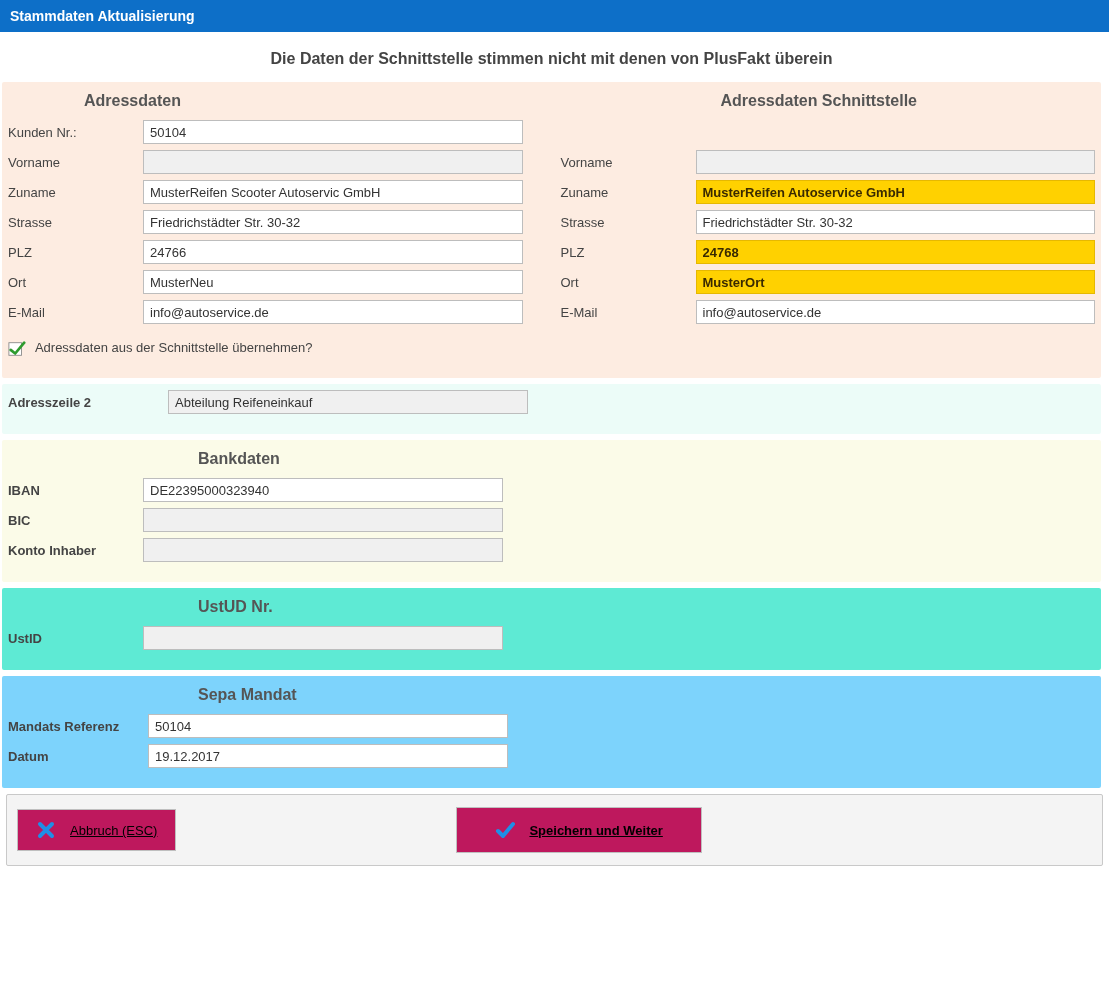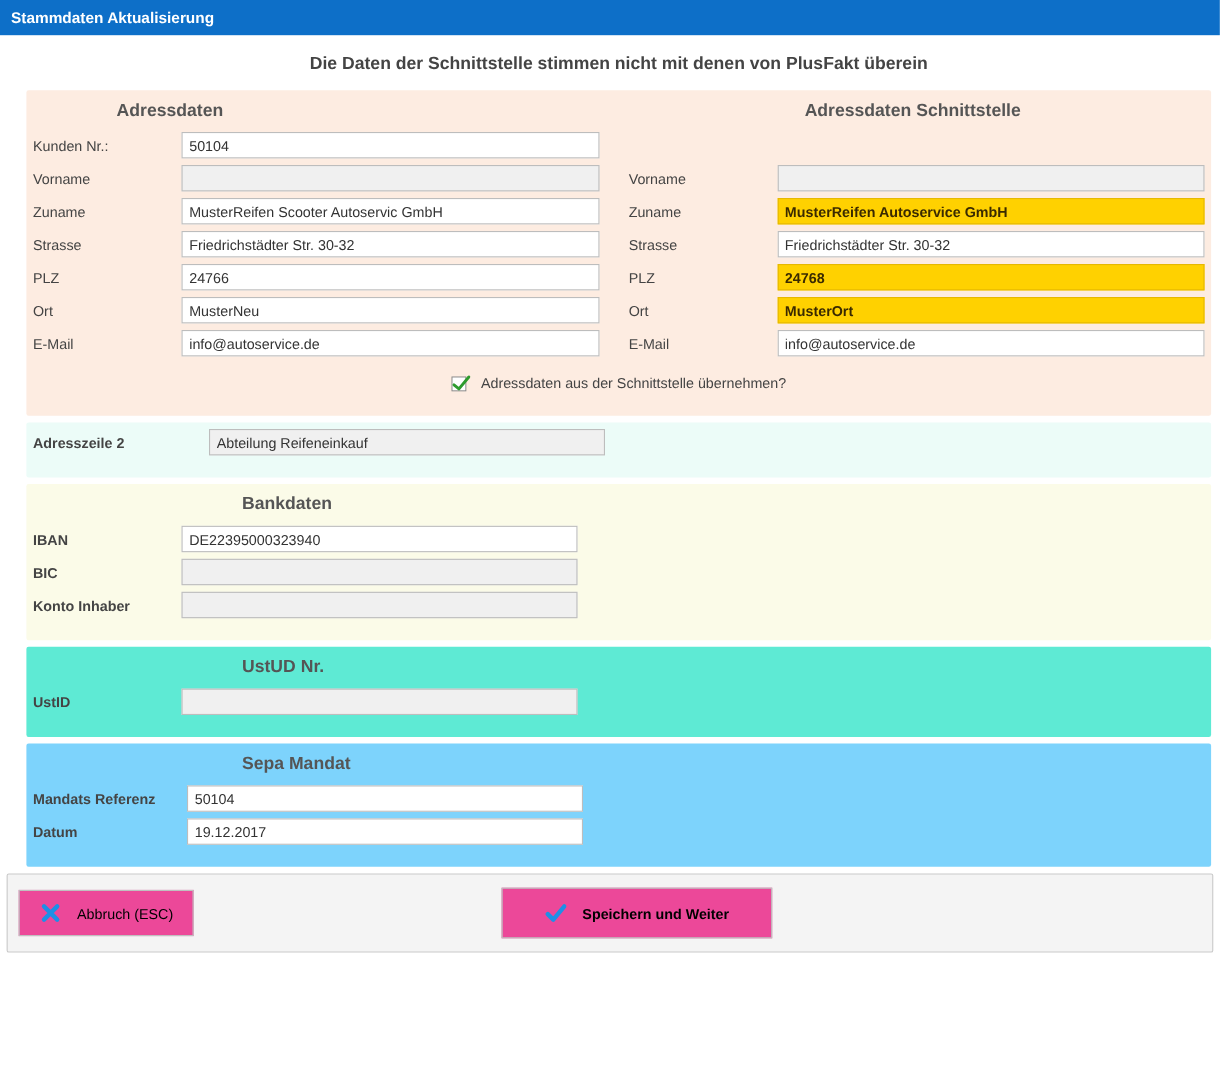--- a/index.html
+++ b/index.html
@@ -10,21 +10,21 @@
     color: #333;
     width: 1109px;
   }
   .titlebar {
     background: #0d6fc8;
     color: #fff;
     font-weight: bold;
     padding: 8px 10px;
     font-size: 14px;
   }
-  .content { padding: 6px 6px 0 22px; }
+  .content { padding: 6px 6px 0 0; }
   .mismatch {
     text-align: center;
     font-size: 16px;
     font-weight: bold;
     color: #444;
     padding: 12px 0 8px 0;
   }
   .section {
     border-radius: 2px;
     margin: 6px 2px;
@@ -71,21 +71,21 @@
     border: 1px solid #e6b800;
     font-weight: bold;
     color: #3a2a00;
   }
   .col-left .fld-input { max-width: 380px; }
   .col-right .fld-input { max-width: 430px; }
   .address-col .section-heading { text-align: left; margin-left: 76px; }
   .col-right .section-heading { margin-left: 160px; }
   .half-input { max-width: 360px !important; }
   .checkbox-row {
-    text-align: center;
+    text-align: left;
     padding: 10px 0 6px 0;
     color: #444;
   }
   .chk-icon {
     display: inline-block;
     width: 18px; height: 18px;
     vertical-align: middle;
     margin-right: 6px;
   }
   .footer {
@@ -95,26 +95,27 @@
     padding: 12px 10px;
     background: #f4f4f4;
     display: flex;
     align-items: center;
     gap: 280px;
   }
   .btn {
     display: inline-flex;
     align-items: center;
     border: 1px solid #bfbfbf;
-    background: #ec4899;
+    background: #be185d;
     padding: 10px 18px;
     font: inherit;
     cursor: pointer;
     gap: 14px;
     min-width: 150px;
+    text-decoration: underline;
   }
   .btn .icon { width: 20px; height: 20px; }
   .btn-save { font-weight: bold; min-width: 230px; padding: 12px 38px; }
   .sec-narrow .fld-input { max-width: 362px; }
   .sec-narrow .section-heading { margin-left: 190px; }
   .sec-narrow .fld-label { width: 135px; font-weight: bold; }
 </style>
 </head>
 <body>
 

